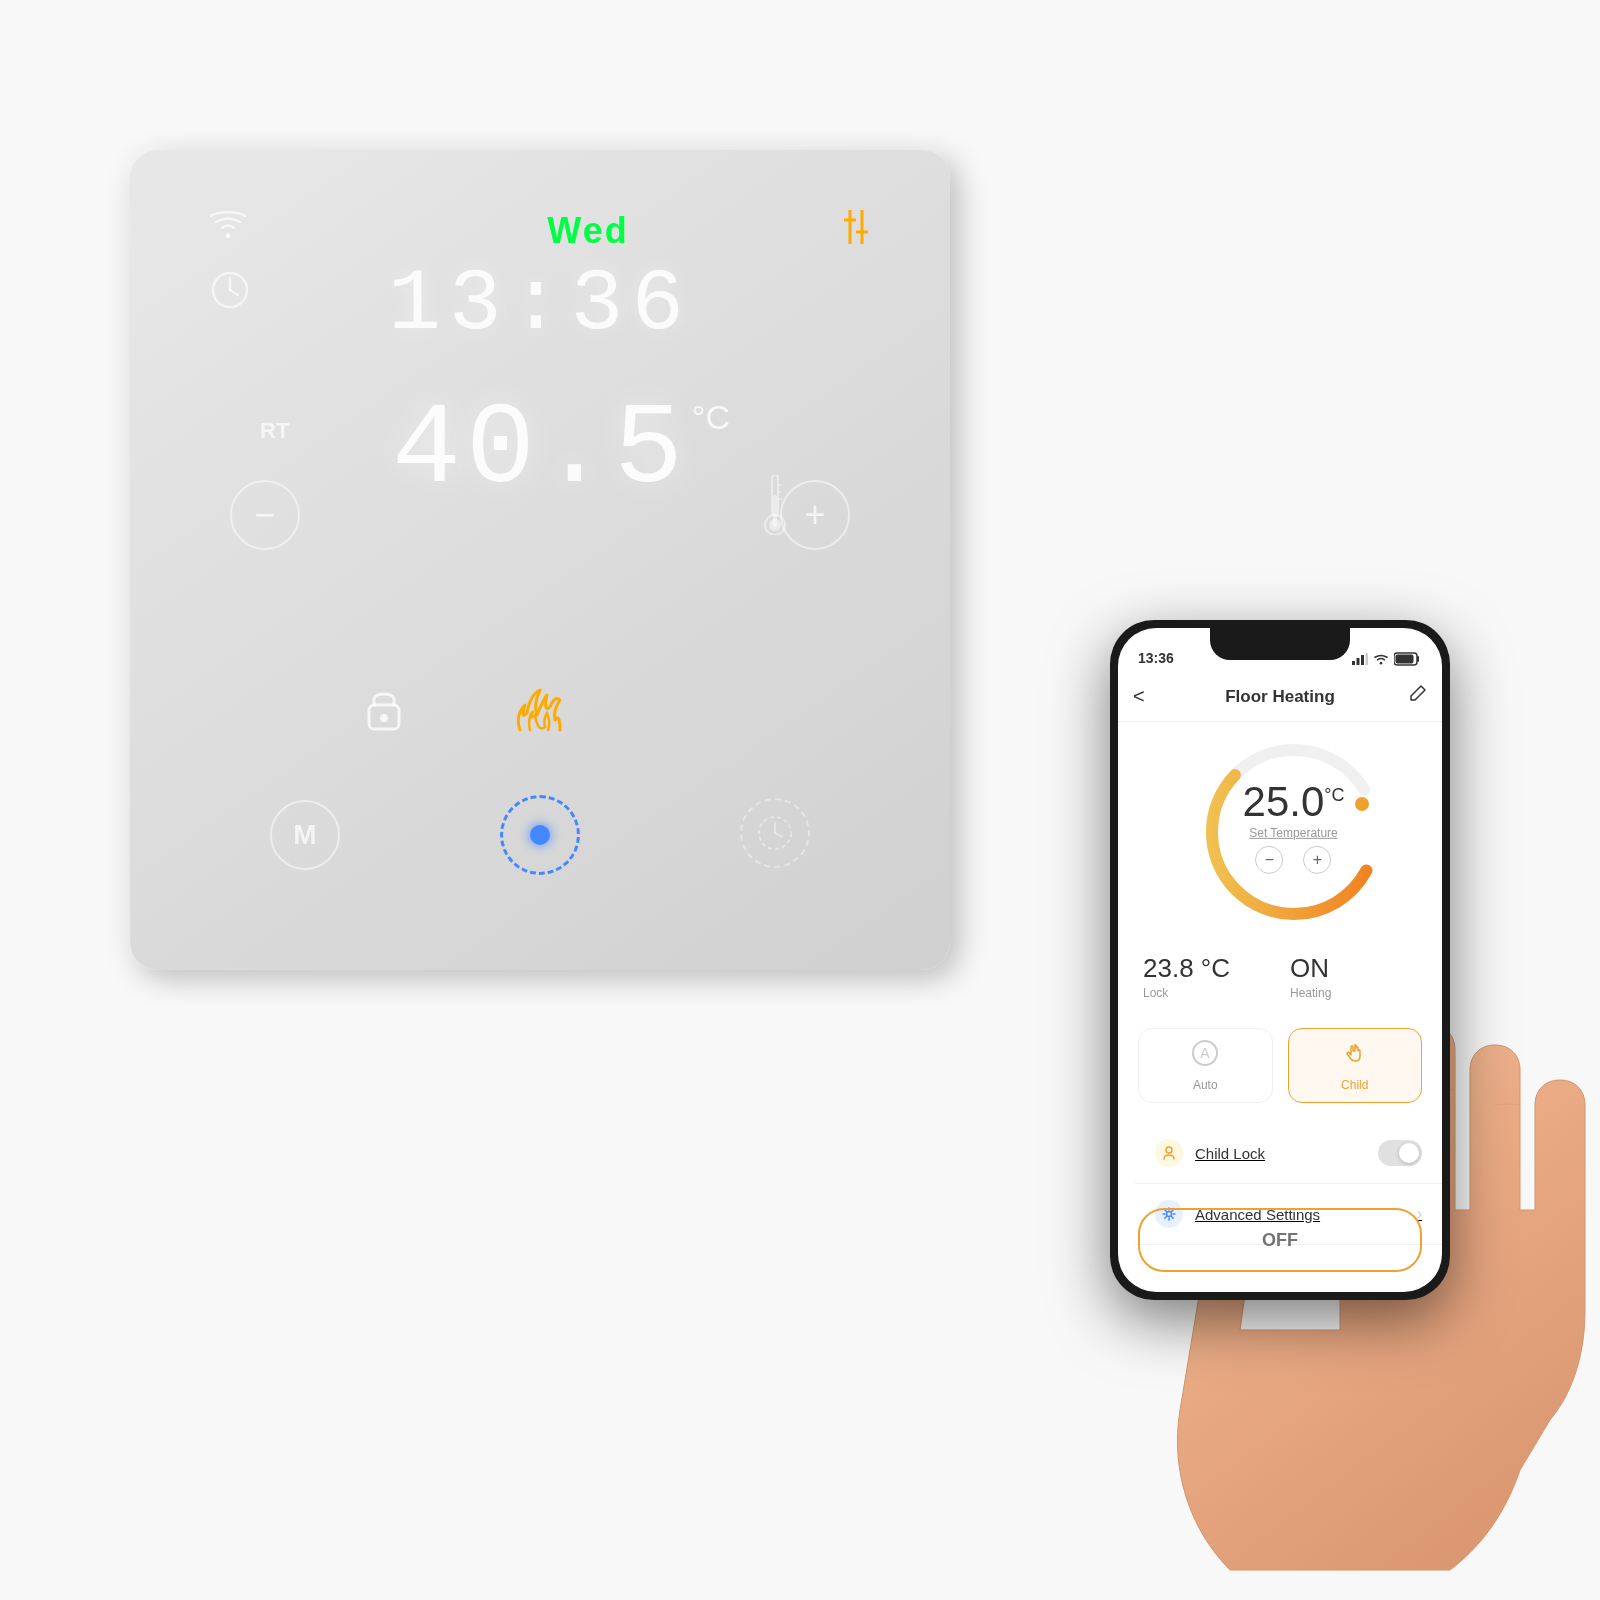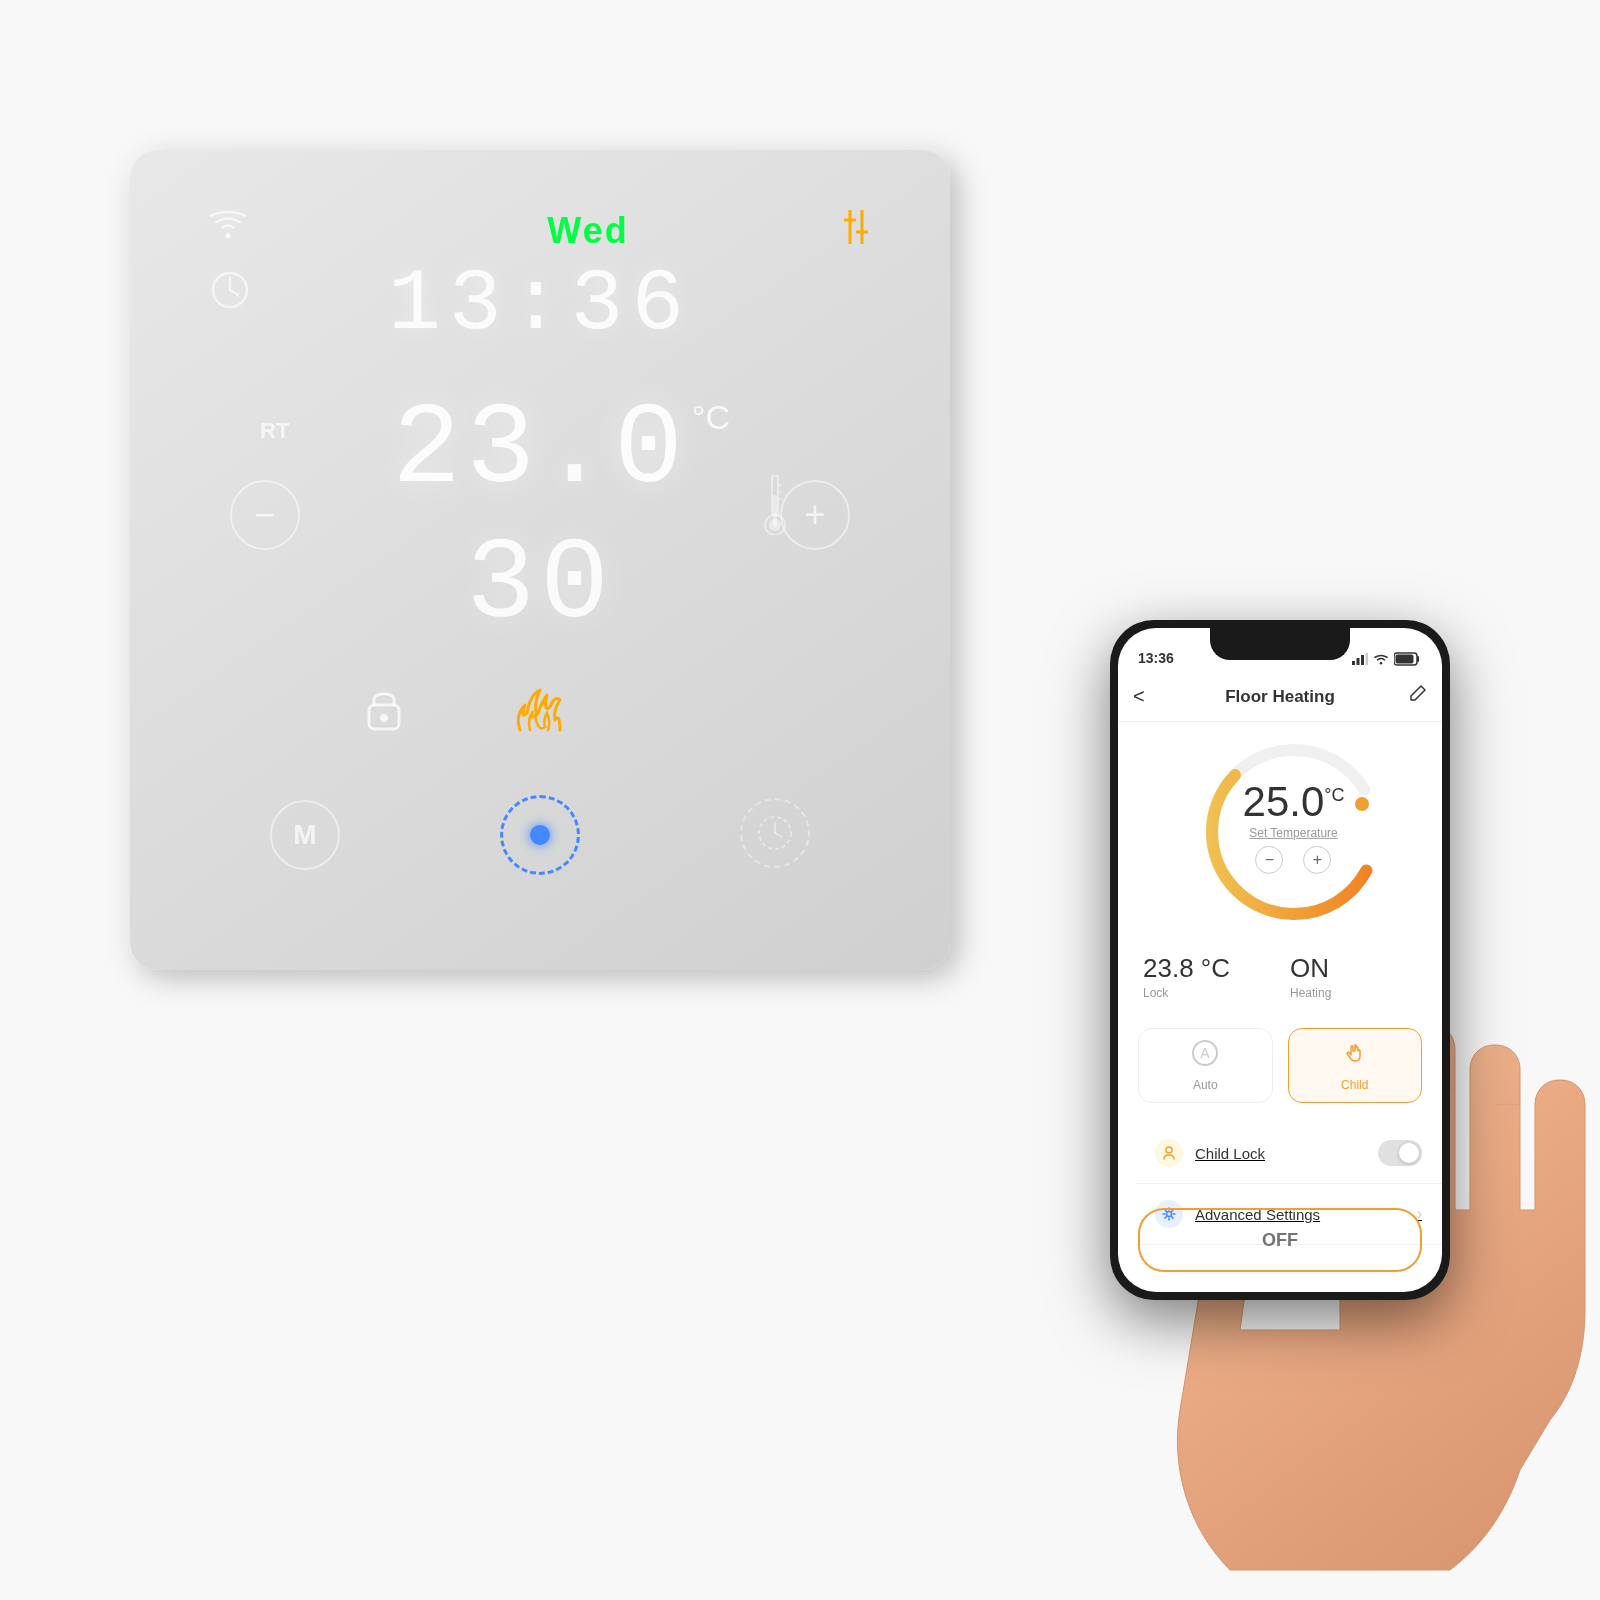--- a/index.html
+++ b/index.html
@@ -561,37 +561,36 @@
           <circle cx="20" cy="20" r="17" stroke="rgba(255,255,255,0.6)" stroke-width="2.5"></circle>
           <line x1="20" y1="8" x2="20" y2="20" stroke="rgba(255,255,255,0.6)" stroke-width="2.5" stroke-linecap="round"></line>
           <line x1="20" y1="20" x2="28" y2="25" stroke="rgba(255,255,255,0.6)" stroke-width="2.5" stroke-linecap="round"></line>
         </svg>
       </div>
 
       <div class="time-display seg-display" style="position:absolute;top:65px;left:50%;transform:translateX(-50%);font-size:88px;font-weight:200;color:rgba(255,255,255,0.85);letter-spacing:8px;">13:36</div>
 
       <div class="rt-label" style="position:absolute;top:228px;left:90px;color:rgba(255,255,255,0.7);font-size:22px;font-weight:bold;">RT</div>
 
-      <div style="position:absolute;top:195px;left:50%;transform:translateX(-50%);color:rgba(255,255,255,0.88);font-size:115px;font-weight:200;font-family:'Courier New',monospace;text-shadow:0 0 30px rgba(255,255,255,0.5);letter-spacing:5px;" class="seg-display">23.0</div>
+      <div style="position:absolute;top:195px;left:50%;transform:translateX(-50%);color:rgba(255,255,255,0.88);font-size:115px;font-weight:200;font-family:'Courier New',monospace;text-shadow:0 0 30px rgba(255,255,255,0.5);letter-spacing:5px;" class="seg-display">40.5</div>
 
       <div style="position:absolute;top:208px;right:180px;color:rgba(255,255,255,0.8);font-size:34px;">°C</div>
 
       <div style="position:absolute;top:285px;right:120px;color:rgba(255,255,255,0.45);font-size:55px;">
         <svg width="30" height="60" viewBox="0 0 30 60" fill="none">
           <rect x="12" y="0" width="6" height="40" rx="3" stroke="rgba(255,255,255,0.45)" stroke-width="2"></rect>
           <circle cx="15" cy="50" r="10" stroke="rgba(255,255,255,0.45)" stroke-width="2"></circle>
           <rect x="13" y="20" width="4" height="32" rx="2" fill="rgba(255,255,255,0.45)"></rect>
           <circle cx="15" cy="50" r="6" fill="rgba(255,255,255,0.45)"></circle>
           <line x1="18" y1="10" x2="22" y2="10" stroke="rgba(255,255,255,0.4)" stroke-width="1.5"></line>
           <line x1="18" y1="17" x2="22" y2="17" stroke="rgba(255,255,255,0.4)" stroke-width="1.5"></line>
           <line x1="18" y1="24" x2="22" y2="24" stroke="rgba(255,255,255,0.4)" stroke-width="1.5"></line>
         </svg>
       </div>
 
-      <div style="position:absolute;top:330px;left:50%;transform:translateX(-50%);color:rgba(255,255,255,0.85);font-size:115px;font-weight:200;font-family:'Courier New',monospace;text-shadow:0 0 30px rgba(255,255,255,0.4);letter-spacing:5px;" class="seg-display">30</div>
 
       <div class="minus-btn">−</div>
 
       <div class="plus-btn">+</div>
 
       <div style="position:absolute;bottom:185px;left:195px;color:rgba(255,255,255,0.75);font-size:50px;">
         <svg width="38" height="48" viewBox="0 0 38 48" fill="none">
           <rect x="4" y="20" width="30" height="24" rx="5" stroke="rgba(255,255,255,0.75)" stroke-width="3" fill="none"></rect>
           <path d="M9 20 V14 C9 7.4 29 7.4 29 14 V20" stroke="rgba(255,255,255,0.75)" stroke-width="3" fill="none" stroke-linecap="round"></path>
           <circle cx="19" cy="33" r="4" fill="rgba(255,255,255,0.75)"></circle>

